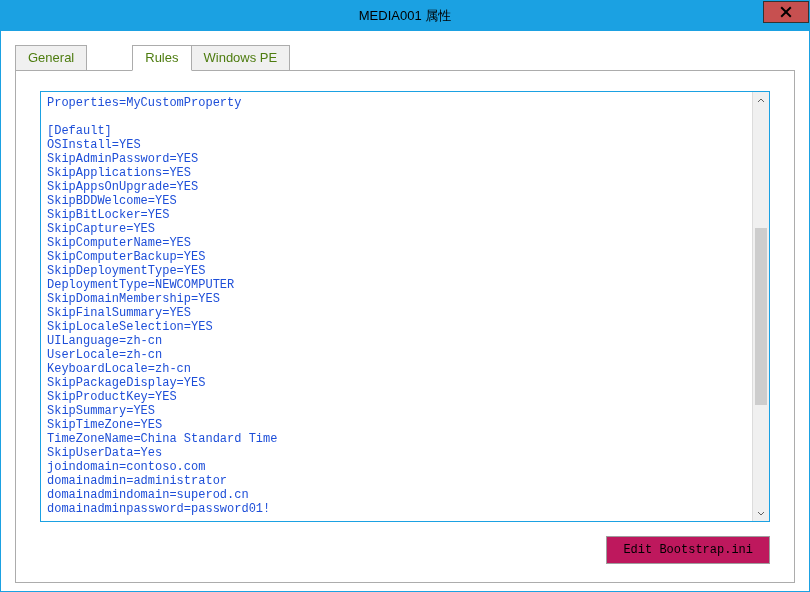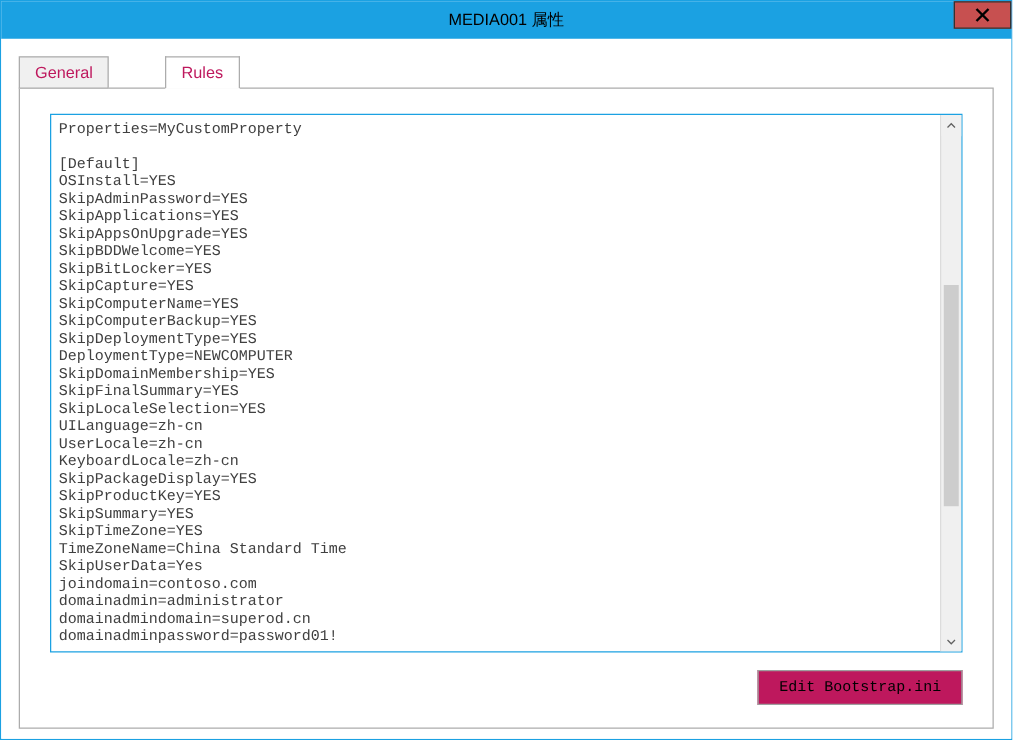--- a/index.html
+++ b/index.html
@@ -60,21 +60,21 @@
       z-index: 2;
     }
     .tab {
       padding: 4px 12px 5px 12px;
       border: 1px solid #acacac;
       background: #f0f0f0;
       font-size: 13px;
       cursor: pointer;
       position: relative;
       margin-right: -1px;
-      color: #be185d;
+      color: #4d7c0f;
     }
     .tab.active {
       background: #fff;
       border-bottom: 1px solid #fff;
       z-index: 3;
       margin-left: 46px;
     }
     .tab-panel {
       border: 1px solid #acacac;
       flex: 1;
@@ -97,21 +97,21 @@
       flex: 1;
       padding: 4px 6px;
       font-family: "SimSun", "NSimSun", "Courier New", monospace;
       font-size: 12px;
       line-height: 14px;
       white-space: pre;
       overflow: auto;
       border: none;
       outline: none;
       resize: none;
-      color: #404040;
+      color: #1d4ed8;
     }
     .scrollbar {
       width: 17px;
       background: #f0f0f0;
       border-left: 1px solid #dcdcdc;
       display: flex;
       flex-direction: column;
       justify-content: space-between;
       position: relative;
     }
@@ -160,20 +160,21 @@
         <line x1="1" y1="1" x2="9" y2="9" stroke="#000" stroke-width="1.6"></line>
         <line x1="9" y1="1" x2="1" y2="9" stroke="#000" stroke-width="1.6"></line>
       </svg>
     </div>
   </div>
 
   <div class="content-area">
     <div class="tabs">
       <div class="tab">General</div>
       <div class="tab active">Rules</div>
+      <div class="tab">Windows PE</div>
     </div>
 
     <div class="tab-panel">
       <div class="textarea-wrap">
         <div class="textarea">Properties=MyCustomProperty
 
 [Default]
 OSInstall=YES
 SkipAdminPassword=YES
 SkipApplications=YES

